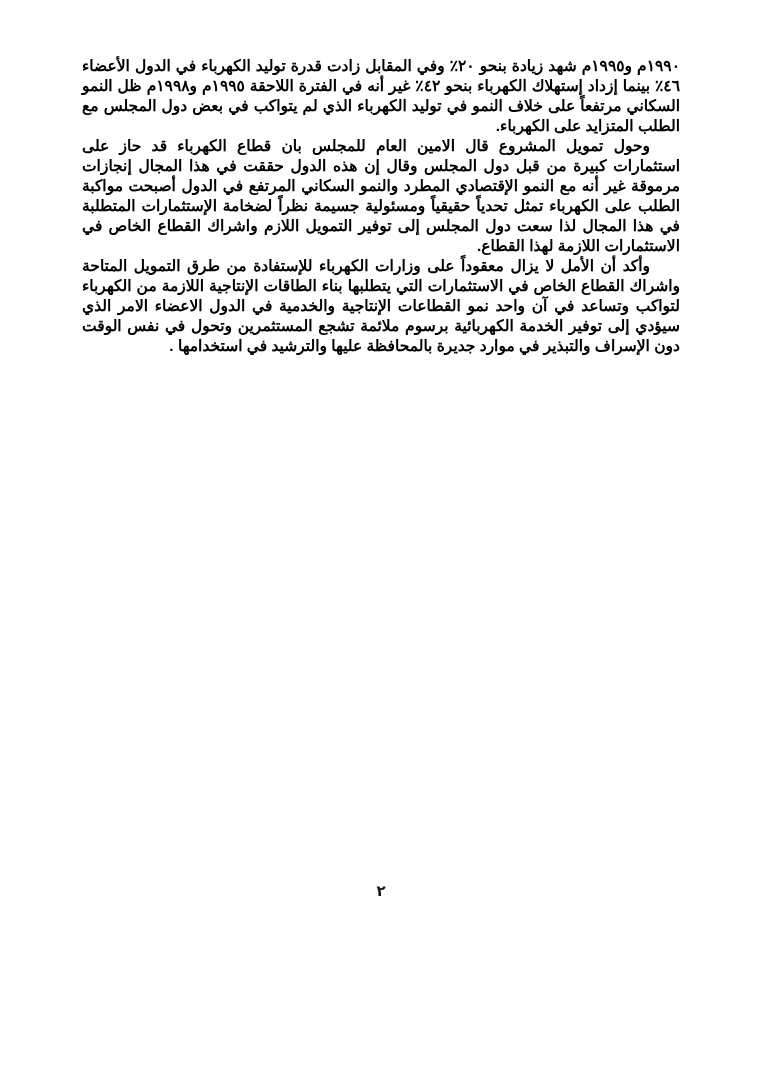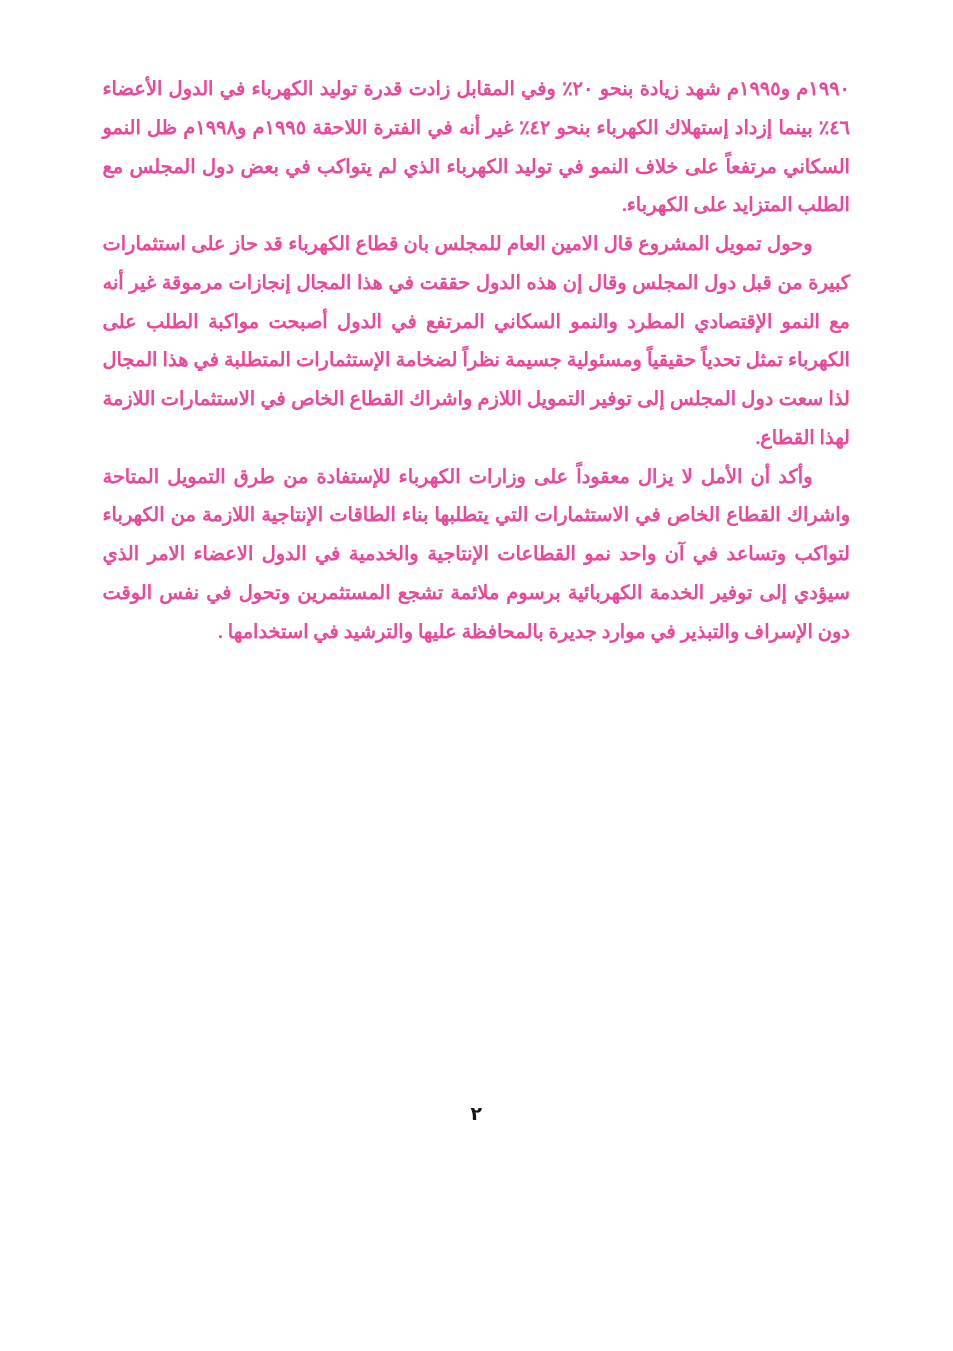--- a/index.html
+++ b/index.html
@@ -17,25 +17,25 @@
   }
   .text-block {
     position: absolute;
     top: 56px;
     right: 82px;
     width: 598px;
     direction: rtl;
   }
   .para {
     margin: 0;
-    font-family: Liberation Serif, serif;
+    font-family: Liberation Sans, sans-serif;
     font-size: 15.5px;
     font-weight: 600;
-    line-height: 31px;
-    color: #ec4899;
+    line-height: 20px;
+    color: #000000;
     text-align: justify;
     text-justify: inter-word;
     direction: rtl;
     unicode-bidi: embed;
   }
   .para.indented {
     text-indent: 30px;
   }
   .page-number {
     position: absolute;

